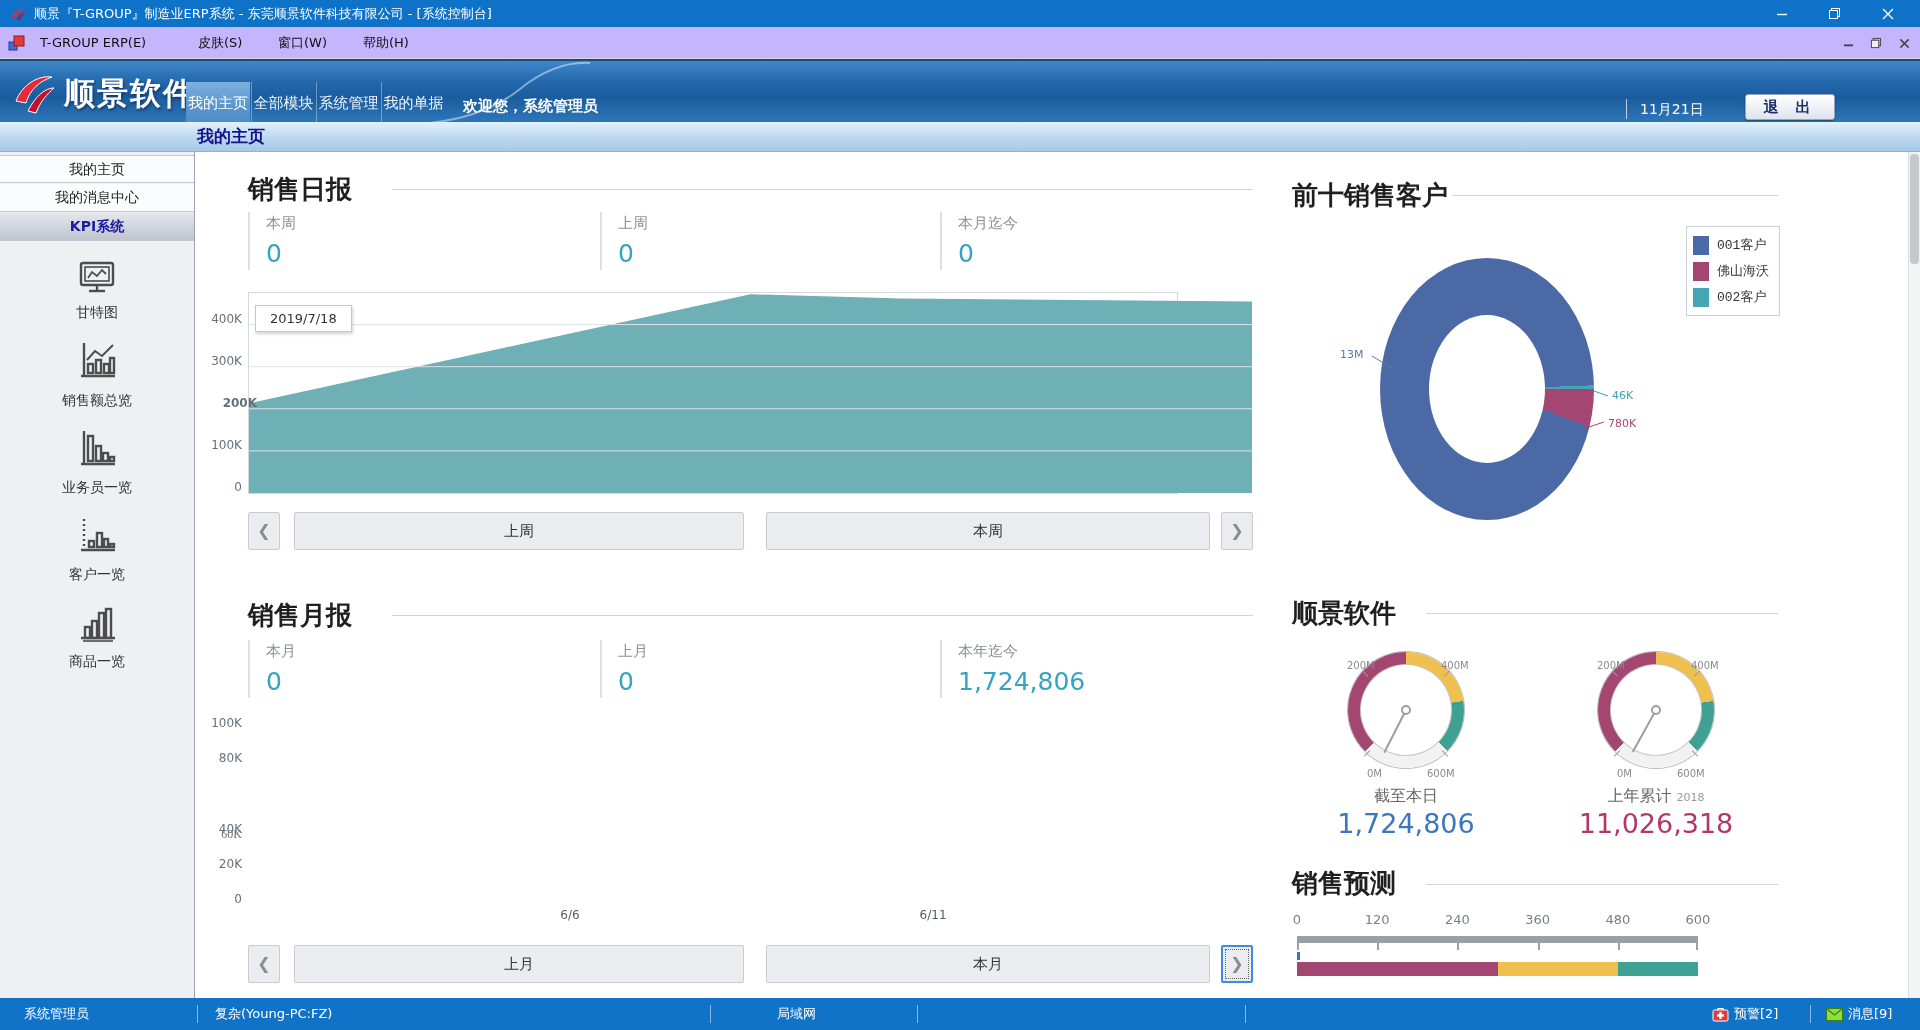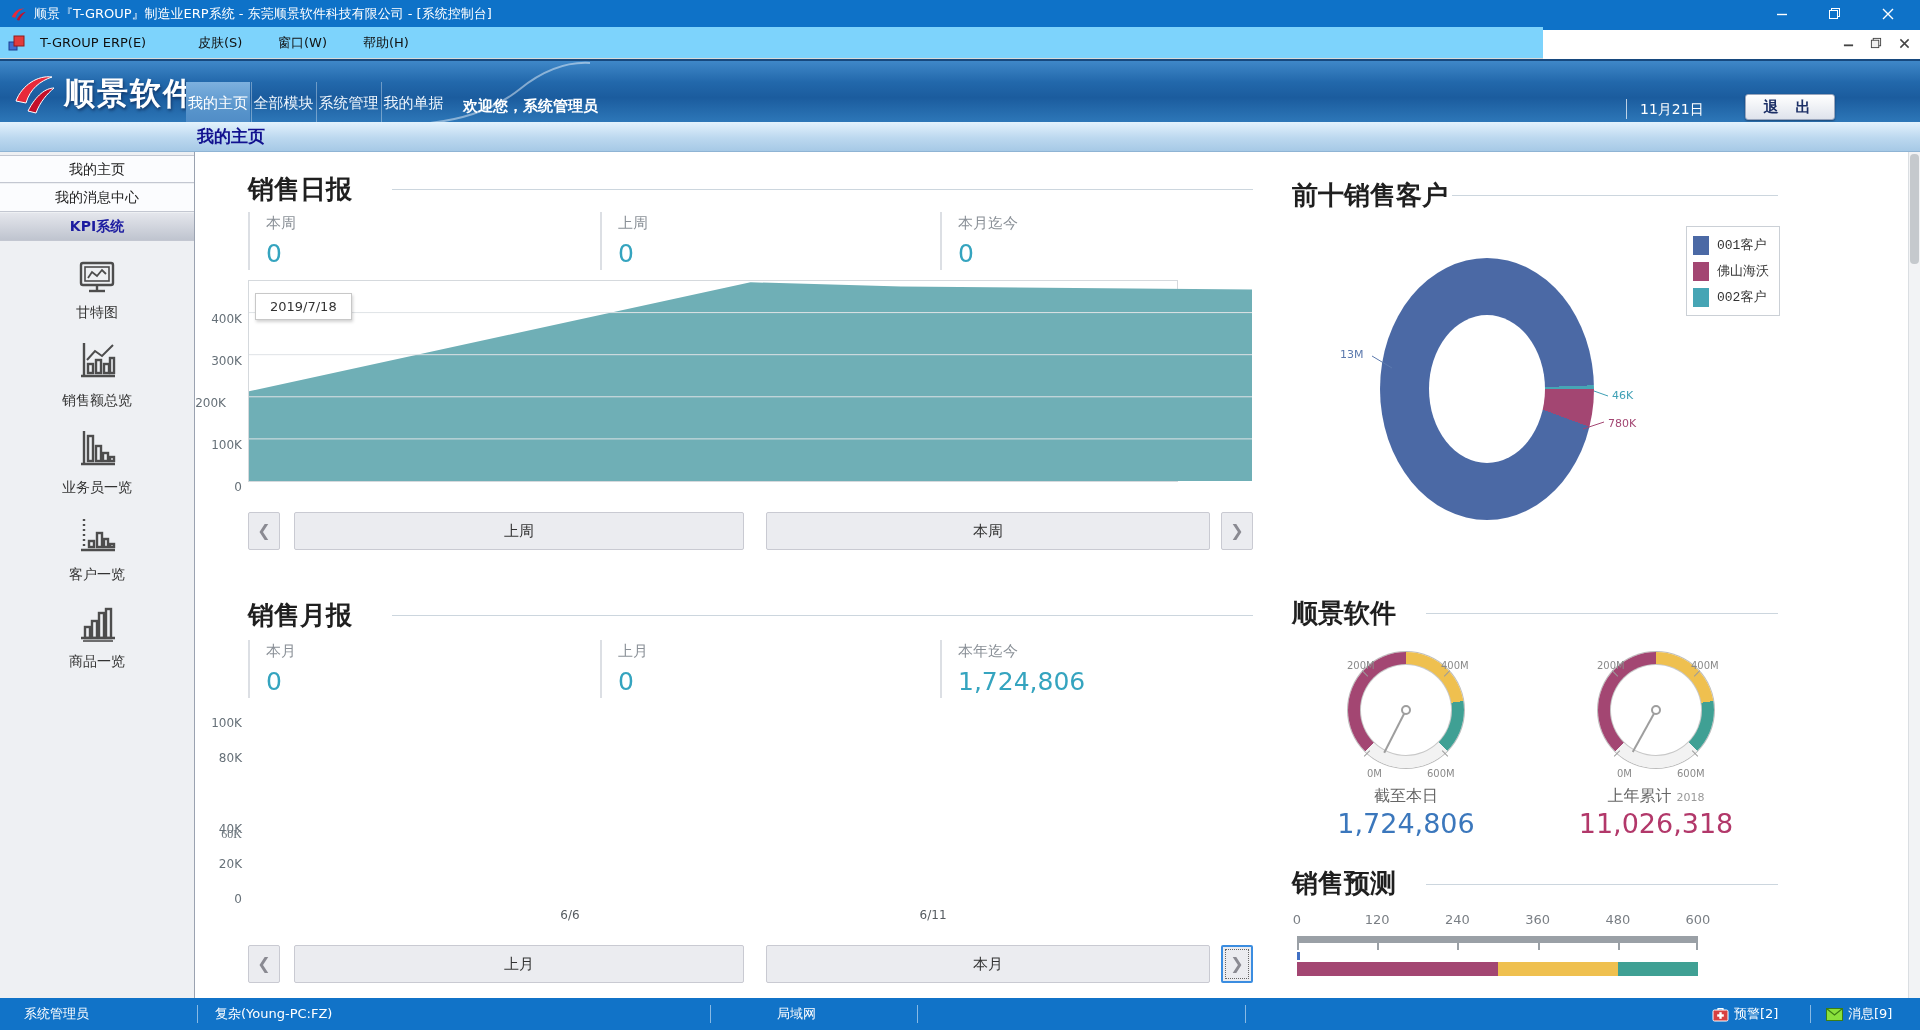--- a/index.html
+++ b/index.html
@@ -6,21 +6,21 @@
   html,body { width:1920px; height:1030px; overflow:hidden; }
   body { font-family:"DejaVu Sans","Liberation Sans",sans-serif; background:#fff; }
   #app { position:relative; width:1920px; height:1030px; background:#fff; }
   .abs { position:absolute; }
 
   
   #titlebar { left:0; top:0; width:1920px; height:30px; background:#0e72c8; color:#fff;text-align:right; }
   #titlebar .title { position:absolute; left:34px; top:0; line-height:27px; font-size:13px; white-space:nowrap; }
   .win-btn { position:absolute; top:0; height:27px; width:52px; display:flex; align-items:center; justify-content:center; }
   
-  #menubar { left:0; top:27px; width:1543px; height:32px; background:#7dd3fc; border-bottom:1px solid #d9d9d9; }
+  #menubar { left:0; top:27px; width:1920px; height:32px; background:#c4b5fd; border-bottom:1px solid #d9d9d9; }
   .menu-item { position:absolute; top:0; line-height:32px; font-size:13px; color:#111; padding:0 6px; }
   .mdi-btn { position:absolute; top:4px; width:24px; height:24px; display:flex; align-items:center; justify-content:center; }
 
   
   #navband { left:0; top:59px; width:1920px; height:63px;
     background:linear-gradient(180deg,#3f88c8 0%,#2268ab 35%,#1b5c9e 60%,#2d77b8 100%);
     border-top:2px solid #17497e; }
   #logo-text { position:absolute; left:64px; top:12px; font-size:31px; font-weight:bold; color:#fff; text-shadow:1px 2px 3px rgba(0,0,30,.45); letter-spacing:2px; }
   .nav-tab { position:absolute; top:21px; height:42px; width:64px; text-align:center; line-height:42px; font-size:15px; color:#eef5fc; border-left:1px solid rgba(255,255,255,.35); cursor:default; }
   .nav-tab.first { border-left:none; }
@@ -260,34 +260,34 @@
   </div>
   <div class="abs stat-col" style="left:600px;top:212px">
     <div class="stat-label">上周</div>
     <div class="stat-value">0</div>
   </div>
   <div class="abs stat-col" style="left:940px;top:212px">
     <div class="stat-label">本月迄今</div>
     <div class="stat-value">0</div>
   </div>
 
-  <div class="abs plot" style="left:248px;top:280px;width:930px;height:202px">
+  <div class="abs plot" style="left:248px;top:292px;width:930px;height:202px">
     <svg id="svg-daily" viewBox="0 0 1003 200" width="1003" height="200">
         <polygon points="0,200 0.0,110.3 501.5,1.3 652.0,5.5 1003.0,8.4 1003,200" fill="#6fafb6"></polygon>
         <line x1="0" y1="31.578947368421062" x2="1003" y2="31.578947368421062" stroke="#dfe3e6" stroke-width="1"></line>
         <line x1="0" y1="73.6842105263158" x2="1003" y2="73.6842105263158" stroke="#dfe3e6" stroke-width="1"></line>
         <line x1="0" y1="115.78947368421053" x2="1003" y2="115.78947368421053" stroke="#dfe3e6" stroke-width="1"></line>
         <line x1="0" y1="157.89473684210526" x2="1003" y2="157.89473684210526" stroke="#dfe3e6" stroke-width="1"></line>
       </svg>
     <div class="tip-box">2019/7/18</div>
   </div>
   <div class="abs" id="daily-yticks">
       <div class="ytick abs" style="left: 198px; top: 311.579px;">400K</div>
       <div class="ytick abs" style="left: 198px; top: 353.684px;">300K</div>
-      <div class="ytick abs" style="left: 182px; top: 395.789px;">200K</div>
+      <div class="ytick abs" style="left: 213px; top: 395.789px; font-weight: bold;">200K</div>
       <div class="ytick abs" style="left: 198px; top: 437.895px;">100K</div>
       <div class="ytick abs" style="left: 198px; top: 480px;">0</div>
     </div>
 
   <div class="abs chart-btn" style="left:248px;top:512px;width:32px"><span class="chev">❮</span></div>
   <div class="abs chart-btn" style="left:294px;top:512px;width:450px">上周</div>
   <div class="abs chart-btn" style="left:766px;top:512px;width:444px">本周</div>
   <div class="abs chart-btn" style="left:1221px;top:512px;width:32px"><span class="chev">❯</span></div>
 
   <div class="abs sec-title" style="left:248px;top:598px">销售月报</div>

